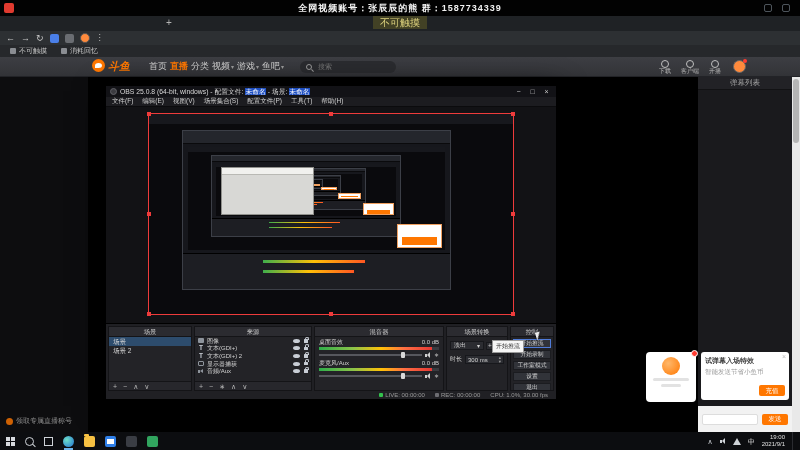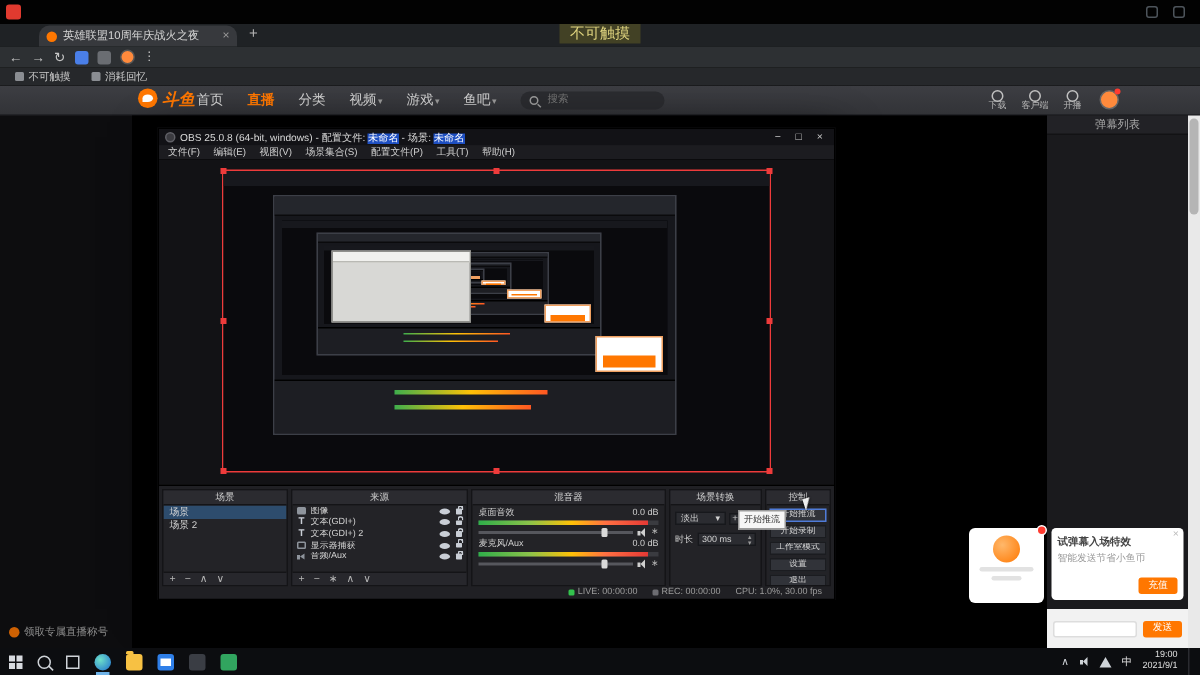--- a/index.html
+++ b/index.html
@@ -41,21 +41,21 @@
   .bm-ic{width:6px;height:6px;border-radius:1px;background:#8a8d92;}
 
   
   .page{position:absolute;left:0;top:57px;width:800px;height:375px;background:#0d0d0f;overflow:hidden;}
   .siteheader{position:absolute;left:0;top:0;width:800px;height:20px;background:linear-gradient(#3d3e43,#323337);
     border-bottom:1px solid #222327;display:flex;align-items:center;}
   .logo{display:flex;gap:3px;margin-left:92px;}
   .logo-mark{width:13px;height:13px;border-radius:50%;background:#ff7700;position:relative;flex:none;}
   .logo-mark:after{content:"";position:absolute;left:3px;top:4px;width:7px;height:5px;background:#fff;border-radius:50% 50% 50% 0;}
   .logo-text{color:#ff7700;font-weight:bold;font-size:11px;font-style:italic;}
-  .nav{display:flex;gap:16px;margin-left:1px;}
+  .nav{display:flex;gap:3px;margin-left:19px;}
   .nav a{font-size:9px;color:#d2d2d2;text-decoration:none;white-space:nowrap;}
   .nav a.active{color:#ff7700;font-weight:bold;}
   .nav a.drop:after{content:"▾";font-size:6px;color:#9a9a9a;margin-left:1px;}
   .search{margin-left:16px;width:96px;height:12px;background:#2a2b2f;border-radius:6px;display:flex;align-items:center;padding:0 6px;gap:4px;}
   .search input{flex:1;background:transparent;border:none;outline:none;font-size:7px;color:#bbb;min-width:0;}
   .mag{width:6px;height:6px;border:1px solid #9a9a9a;border-radius:50%;position:relative;flex:none;}
   .mag:after{content:"";position:absolute;left:4px;top:5px;width:3px;height:1px;background:#9a9a9a;transform:rotate(45deg);}
   .hdr-actions{display:flex;gap:10px;margin-left:auto;align-items:center;}
   .hact{display:flex;flex-direction:column;align-items:center;}
   .hact-ic{width:8px;height:8px;border:1px solid #c0c0c0;border-radius:50%;}
@@ -207,25 +207,20 @@
   .clock{display:flex;flex-direction:column;align-items:flex-end;}
   .clock span{font-size:6px;color:#e0e0e0;line-height:7px;}
   .notif{width:5px;height:18px;border-left:1px solid #2a2b30;}
 </style>
 </head>
 <body>
 
 <div class="screen">
 
   <div class="tabstrip">
-    <div class="tab">
-      <span class="favicon"></span>
-      <span class="tab-title">英雄联盟10周年庆战火之夜</span>
-      <span class="tab-close">×</span>
-    </div>
     <span class="newtab">+</span>
   </div>
 
   <div class="addrbar">
     <span class="navbtn">←</span>
     <span class="navbtn">→</span>
     <span class="navbtn">↻</span>
     <span class="ext-ic"></span>
     <span class="puzzle"></span>
     <span class="avatar-sm"></span>
@@ -538,20 +533,21 @@
     </div>
 
     <div class="caption">
       <span class="cap-dot"></span>
       <span>领取专属直播称号</span>
     </div>
   </div>
 
   <div class="banner">
     <span class="banner-badge"></span>
+    <span>全网视频账号：张辰辰的熊  群：1587734339</span>
     <span class="banner-ic bi1"></span>
     <span class="banner-ic bi2"></span>
   </div>
   <div class="watermark">不可触摸</div>
 
   <div class="taskbar">
     <div class="tb-left">
       <span class="winlogo">
           <i></i>
           <i></i>

